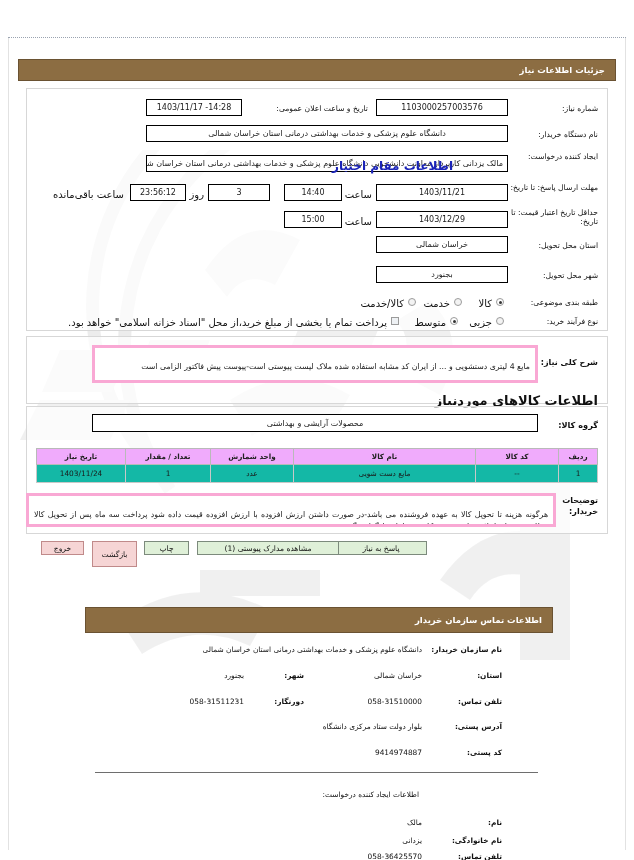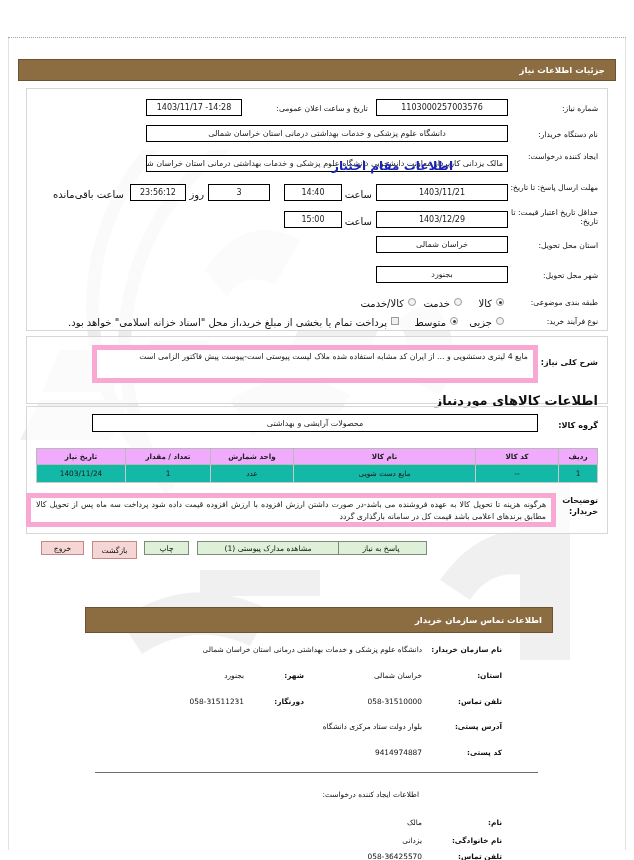--- a/index.html
+++ b/index.html
@@ -118,25 +118,25 @@
     position:absolute;
     width:8px;height:8px;
     border:1px solid #9b9b9b;
     background:#eef1f4;
     box-sizing:border-box;
   }
 
   
   .tbox{
     position:absolute;
-    border:5px solid #f9a8d4;
+    border:3px solid #f9a8d4;
     background:#fff;
     box-sizing:border-box;
     font-size:7.8px;
-    padding:1px 5px;
+    padding:13px 5px;
     line-height:1.55;
     text-align:justify;
     overflow:hidden;
   }
 
   
   .tbl{
     position:absolute;
     border-collapse:collapse;
     background:#fff;
@@ -304,21 +304,21 @@
   </table>
 
   <div class="lbl b" style="right:36px;top:496px;width:40px;font-size:8px;line-height:1.35;">
     <span>توضیحات خریدار:</span>
   </div>
   <div class="tbox" style="right:78px;top:493px;width:530px;height:34px;">هرگونه هزینه تا تحویل کالا به عهده فروشنده می باشد-در صورت داشتن ارزش افزوده با ارزش افزوده قیمت داده شود پرداخت سه ماه پس از تحویل کالا مطابق برندهای اعلامی باشد قیمت کل در سامانه بارگذاری گردد</div>
 
   <div class="btn" style="right:207px;top:541px;width:92px;height:14px;">پاسخ به نیاز</div>
   <div class="btn" style="right:295px;top:541px;width:142px;height:14px;">مشاهده مدارک پیوستی (1)</div>
   <div class="btn" style="right:445px;top:541px;width:45px;height:14px;">چاپ</div>
-  <div class="btn red" style="right:497px;top:541px;width:45px;height:18px;">بازگشت</div>
+  <div class="btn red" style="right:497px;top:541px;width:45px;height:26px;">بازگشت</div>
   <div class="btn red" style="right:550px;top:541px;width:43px;height:14px;">خروج</div>
 
   <div class="secbar" style="left:85px;top:607px;width:468px;height:26px;">
     <span>اطلاعات تماس سازمان خریدار</span>
   </div>
 
   <div class="cline b" style="right:132px;top:645px;">نام سازمان خریدار:</div>
   <div class="cline" style="right:212px;top:645px;">دانشگاه علوم پزشکی و خدمات بهداشتی درمانی استان خراسان شمالی</div>
 
   <div class="cline b" style="right:132px;top:671px;">استان:</div>

